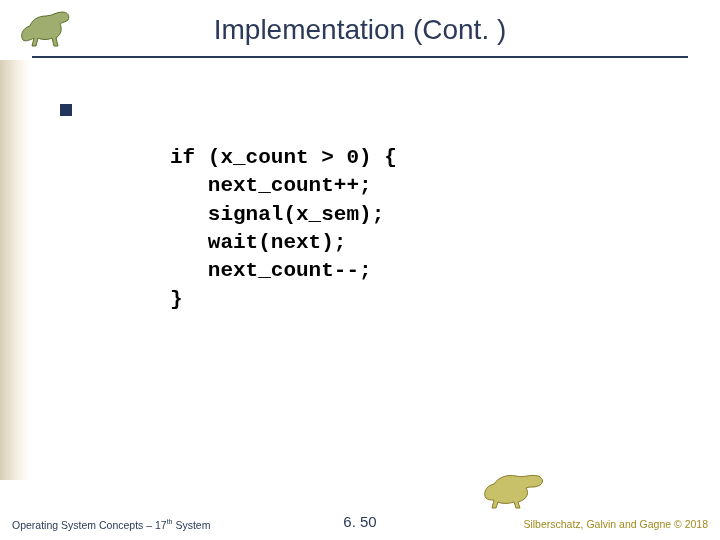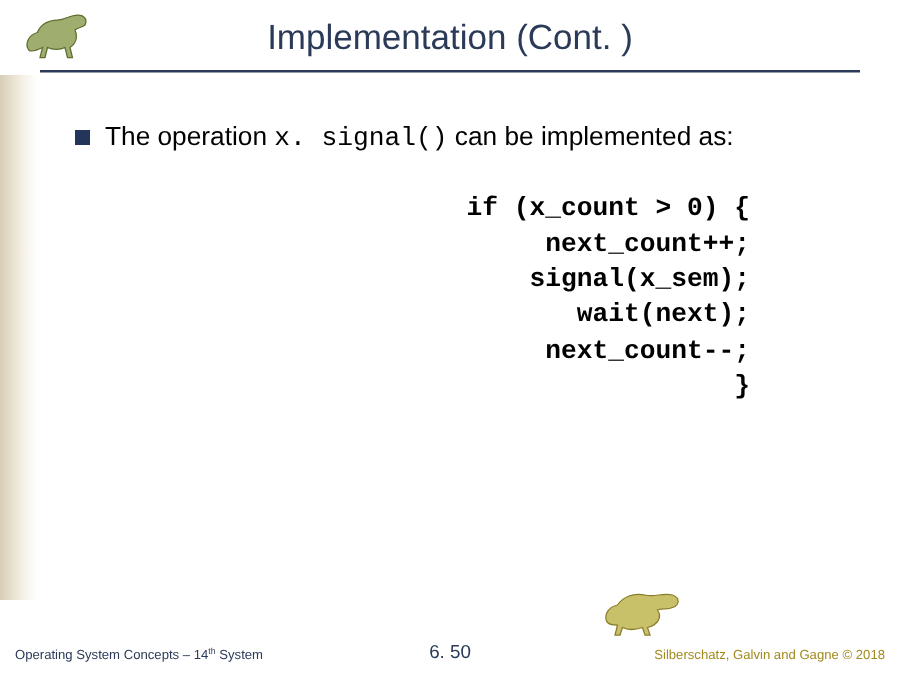--- a/index.html
+++ b/index.html
@@ -71,21 +71,20 @@
   }
   .code-block {
     font-family: "Courier New", Courier, monospace;
     font-weight: bold;
     font-size: 21px;
     line-height: 1.35;
     white-space: pre;
     margin-top: 28px;
     margin-left: 110px;
     color: #000;
-    text-align: right;
   }
   .footer {
     position: absolute;
     left: 0;
     bottom: 0;
     width: 720px;
     height: 40px;
   }
   .footer-left {
     position: absolute;
@@ -150,37 +149,34 @@
   <svg class="dino-top" viewBox="0 0 60 44">
     <path class="dino-body" d="M5 34 C2 30 4 22 12 20 C14 14 20 10 28 10 C34 10 38 6 44 6 C50 6 52 10 50 14 C48 16 44 16 42 18 C44 22 44 28 38 32 L40 40 L36 40 L34 32 C30 34 24 34 20 32 L18 40 L14 40 L16 32 C12 34 7 36 5 34 Z"></path>
   </svg>
 
   <div class="title">Implementation (Cont. )</div>
   <div class="title-rule"></div>
 
   <div class="body">
     <div class="bullet-row">
       <div class="bullet-mark"></div>
-      <div>
-        <span>The operation </span><span class="mono">x. signal()</span><span> can be implemented as:</span>
-      </div>
     </div>
     <div class="code-block">if (x_count &gt; 0) {
    next_count++;
    signal(x_sem);
    wait(next);
    next_count--;
 }</div>
   </div>
 
   <svg class="dino-bottom" viewBox="0 0 70 42">
     <path class="dino-body2" d="M6 30 C3 26 5 18 14 16 C18 10 26 6 36 8 C44 10 50 6 58 8 C64 10 64 16 58 18 C54 20 50 18 46 20 C50 26 46 32 38 34 L40 40 L36 40 L34 34 C28 36 22 36 18 34 L16 40 L12 40 L14 32 C10 32 8 32 6 30 Z"></path>
   </svg>
 
   <div class="footer">
     <div class="footer-left">
-      <span>Operating System Concepts – 14</span><sup>th</sup><span> System</span>
+      <span>Operating System Concepts – 17</span><sup>th</sup><span> System</span>
     </div>
     <div class="footer-center">6. 50</div>
     <div class="footer-right">Silberschatz, Galvin and Gagne © 2018</div>
   </div>
 
 </div>
 
 </body></html>

